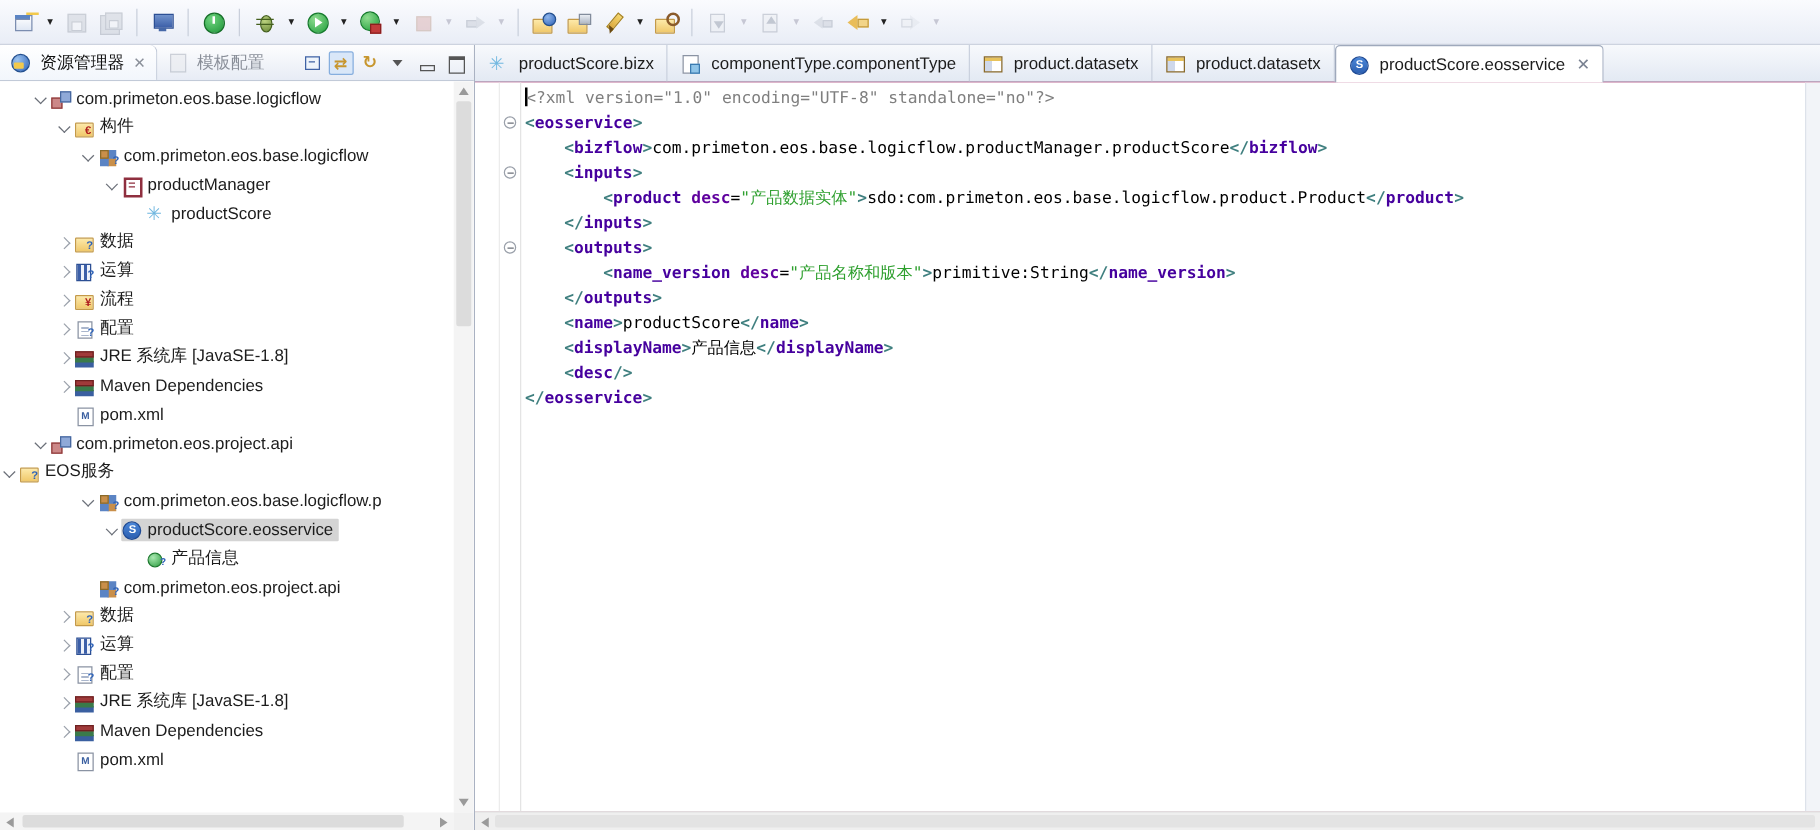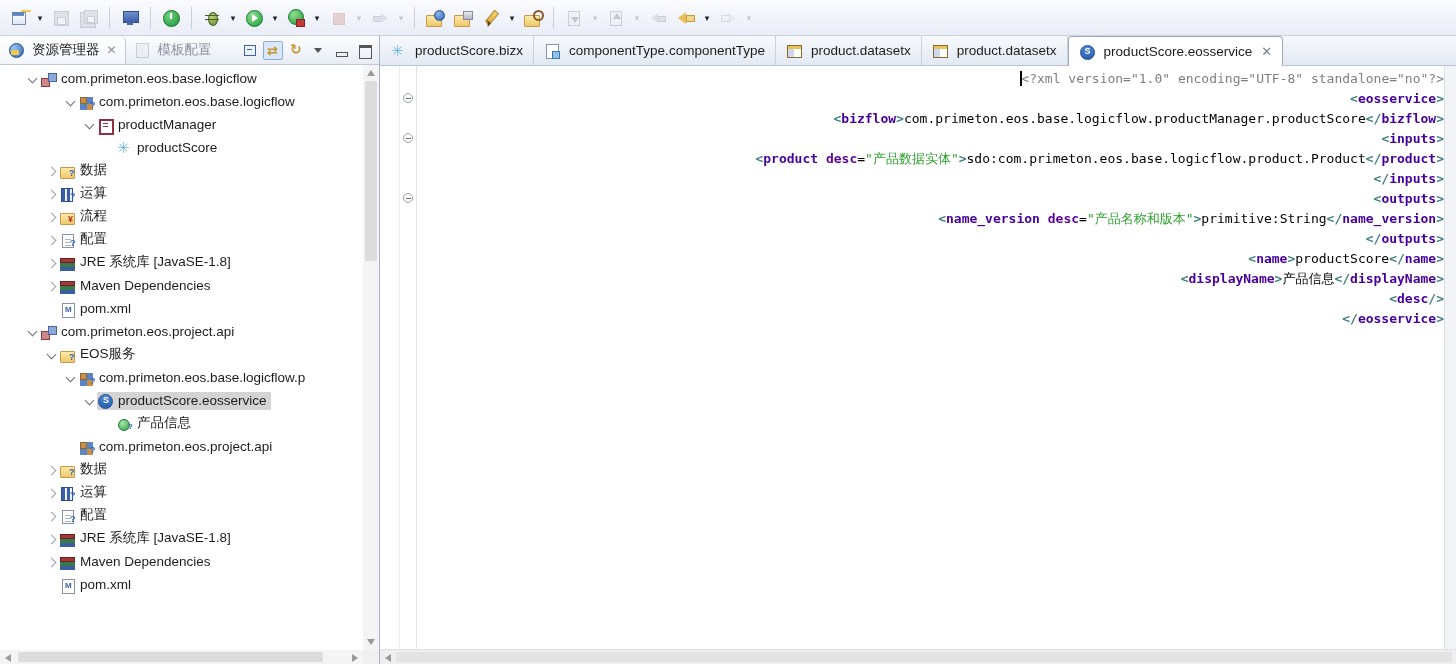--- a/index.html
+++ b/index.html
@@ -47,21 +47,21 @@
   .ic-check-in::after { left:7px; top:9px; border-top:6px solid #8a93a3; border-left:4px solid transparent; border-right:4px solid transparent; }
   .ic-check-out::after { left:7px; top:5px; border-bottom:6px solid #8a93a3; border-left:4px solid transparent; border-right:4px solid transparent; }
   .ic-last-edit-location::before { left:3px; top:5px; border-right:7px solid #c3c9d3; border-top:5px solid transparent; border-bottom:5px solid transparent; }
   .ic-last-edit-location::after { left:10px; top:8px; width:6px; height:4px; background:#c3c9d3; border:1px solid #9aa2b0; }
   .ic-back::before { left:2px; top:4px; border-right:8px solid #e9bd5a; border-top:6px solid transparent; border-bottom:6px solid transparent; }
   .ic-back::after { left:10px; top:7px; width:7px; height:5px; background:#f2d488; border:1px solid #c49a3c; }
   .ic-forward::before { left:10px; top:4px; border-left:8px solid #dfe3ea; border-top:6px solid transparent; border-bottom:6px solid transparent; }
   .ic-forward::after { left:3px; top:7px; width:7px; height:5px; background:#eceef2; border:1px solid #b4bac6; }
 
   
-  .main { display:flex; height:628px;text-align:right; }
+  .main { display:flex; height:628px; }
 
   
   .left-panel { width:380px; flex:none; background:#fff; border-right:1px solid #aab2c2; display:flex; flex-direction:column; }
   .view-tabbar { height:29px; flex:none; display:flex; align-items:stretch;
     background:linear-gradient(#fdfdfe,#e7ecf5); border-bottom:1px solid #c2cad8; }
   .vtab { display:flex; align-items:center; gap:5px; padding:0 8px; font-size:13.5px; color:#8a8f99; }
   .vtab.active { background:linear-gradient(#ffffff,#f2f6fc); border-right:1px solid #c2cad8; border-radius:2px 6px 0 0; color:#111; }
   .vtab .x { color:#8a8f99; font-size:12px; margin-left:2px; }
   .view-actions { margin-left:auto; display:flex; align-items:center; gap:3px; padding-right:4px; }
   .va { position:relative; width:20px; height:19px; border-radius:2px; }
@@ -279,20 +279,27 @@
       </div>
     <div class="tree-wrap">
       <div class="tree">
           <div class="trow" style="padding-left: 25px;">
             <span class="chev v"></span>
             <span class="selgrp">
               <span class="tico t-module"></span>
               <span class="lbl">com.primeton.eos.base.logicflow</span>
             </span>
           </div>
+          <div class="trow" style="padding-left: 44px;">
+            <span class="chev v"></span>
+            <span class="selgrp">
+              <span class="tico t-component-folder"></span>
+              <span class="lbl">构件</span>
+            </span>
+          </div>
           <div class="trow" style="padding-left: 63px;">
             <span class="chev v"></span>
             <span class="selgrp">
               <span class="tico t-package"></span>
               <span class="lbl">com.primeton.eos.base.logicflow</span>
             </span>
           </div>
           <div class="trow" style="padding-left: 82px;">
             <span class="chev v"></span>
             <span class="selgrp">
@@ -356,21 +363,21 @@
               <span class="lbl">pom.xml</span>
             </span>
           </div>
           <div class="trow" style="padding-left: 25px;">
             <span class="chev v"></span>
             <span class="selgrp">
               <span class="tico t-module"></span>
               <span class="lbl">com.primeton.eos.project.api</span>
             </span>
           </div>
-          <div class="trow" style="padding-left: 44px;">
+          <div class="trow" style="">
             <span class="chev v"></span>
             <span class="selgrp">
               <span class="tico t-data-folder"></span>
               <span class="lbl">EOS服务</span>
             </span>
           </div>
           <div class="trow" style="padding-left: 63px;">
             <span class="chev v"></span>
             <span class="selgrp">
               <span class="tico t-package"></span>

